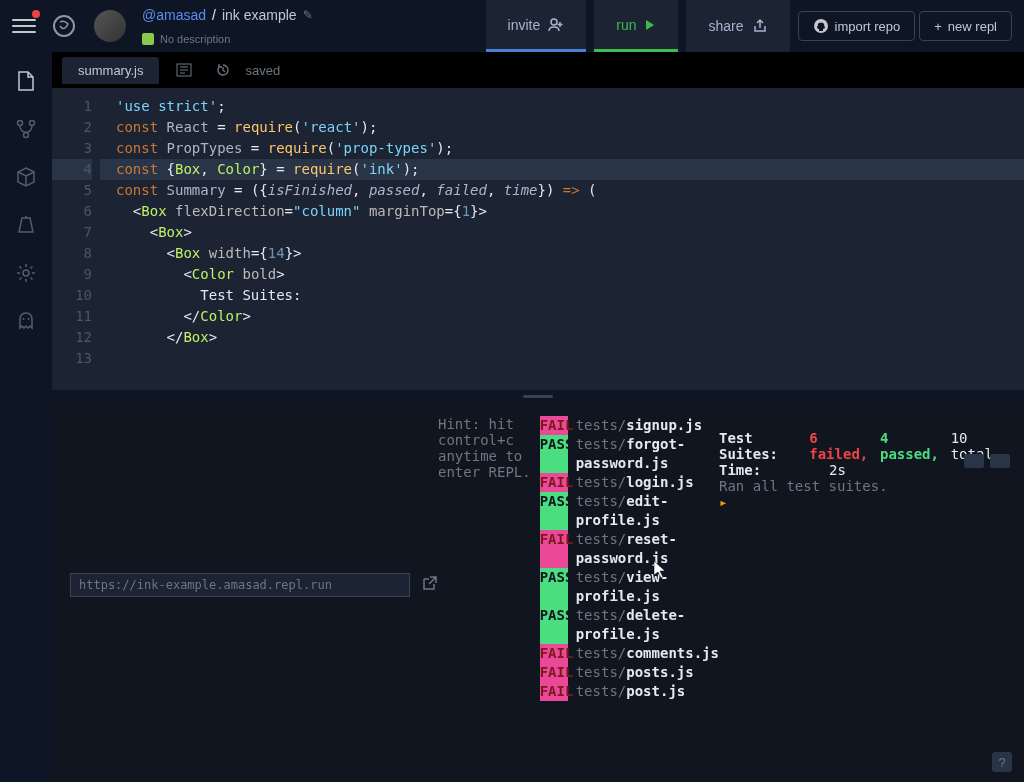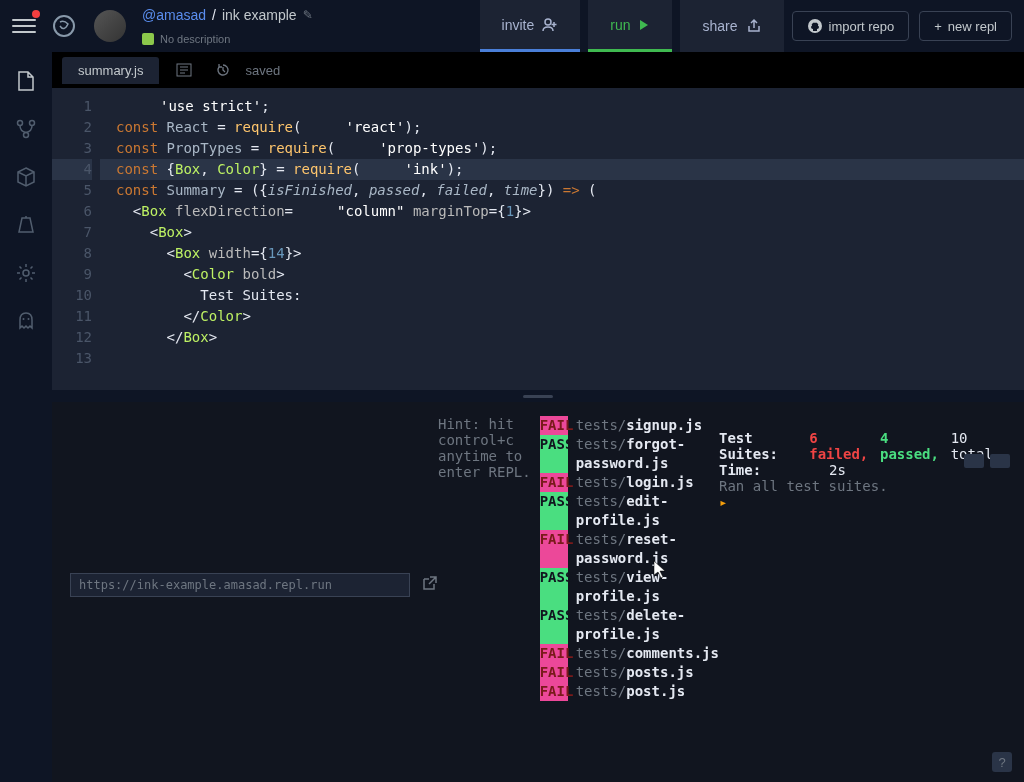--- a/index.html
+++ b/index.html
@@ -81,21 +81,21 @@
       font-size: 14px;
       display: flex;
       align-items: center;
       gap: 8px;
       cursor: pointer;
       border: none;
     }
     .invite-btn { border-bottom: 3px solid #4a7fd8; }
     .run-btn { border-bottom: 3px solid #3fb950; color: #3fb950; font-weight: 500; }
     .share-btn {}
-    .right-btns { display: flex; gap: 10px; margin-left: auto; }
+    .right-btns { display: flex; gap: 4px; margin-left: auto; }
     .pill-btn {
       background: #0e1525;
       border: 1px solid #394254;
       border-radius: 4px;
       padding: 6px 14px;
       color: #c2c8cc;
       font-size: 13px;
       display: flex;
       align-items: center;
       gap: 6px;
@@ -169,21 +169,21 @@
       text-align: right;
       color: #4a5568;
       user-select: none;
     }
     .code {
       padding: 8px 0;
       flex: 1;
     }
     .code-line { padding-left: 16px; white-space: pre; }
     .code-line.hl { background: #2a3447; }
-    .tok-str { color: #ffffff; margin-left: 44px; }
+    .tok-str { color: #7dd3fc; }
     .tok-kw { color: #cb7832; }
     .tok-var { color: #a9b7c6; }
     .tok-comp { color: #bef264; }
     .tok-attr { color: #bababa; }
     .tok-num { color: #6897bb; }
     .tok-type { color: #ffc66d; }
     .tok-param { color: #a9b7c6; font-style: italic; }
     .divider {
       height: 12px;
       background: #0e1525;

